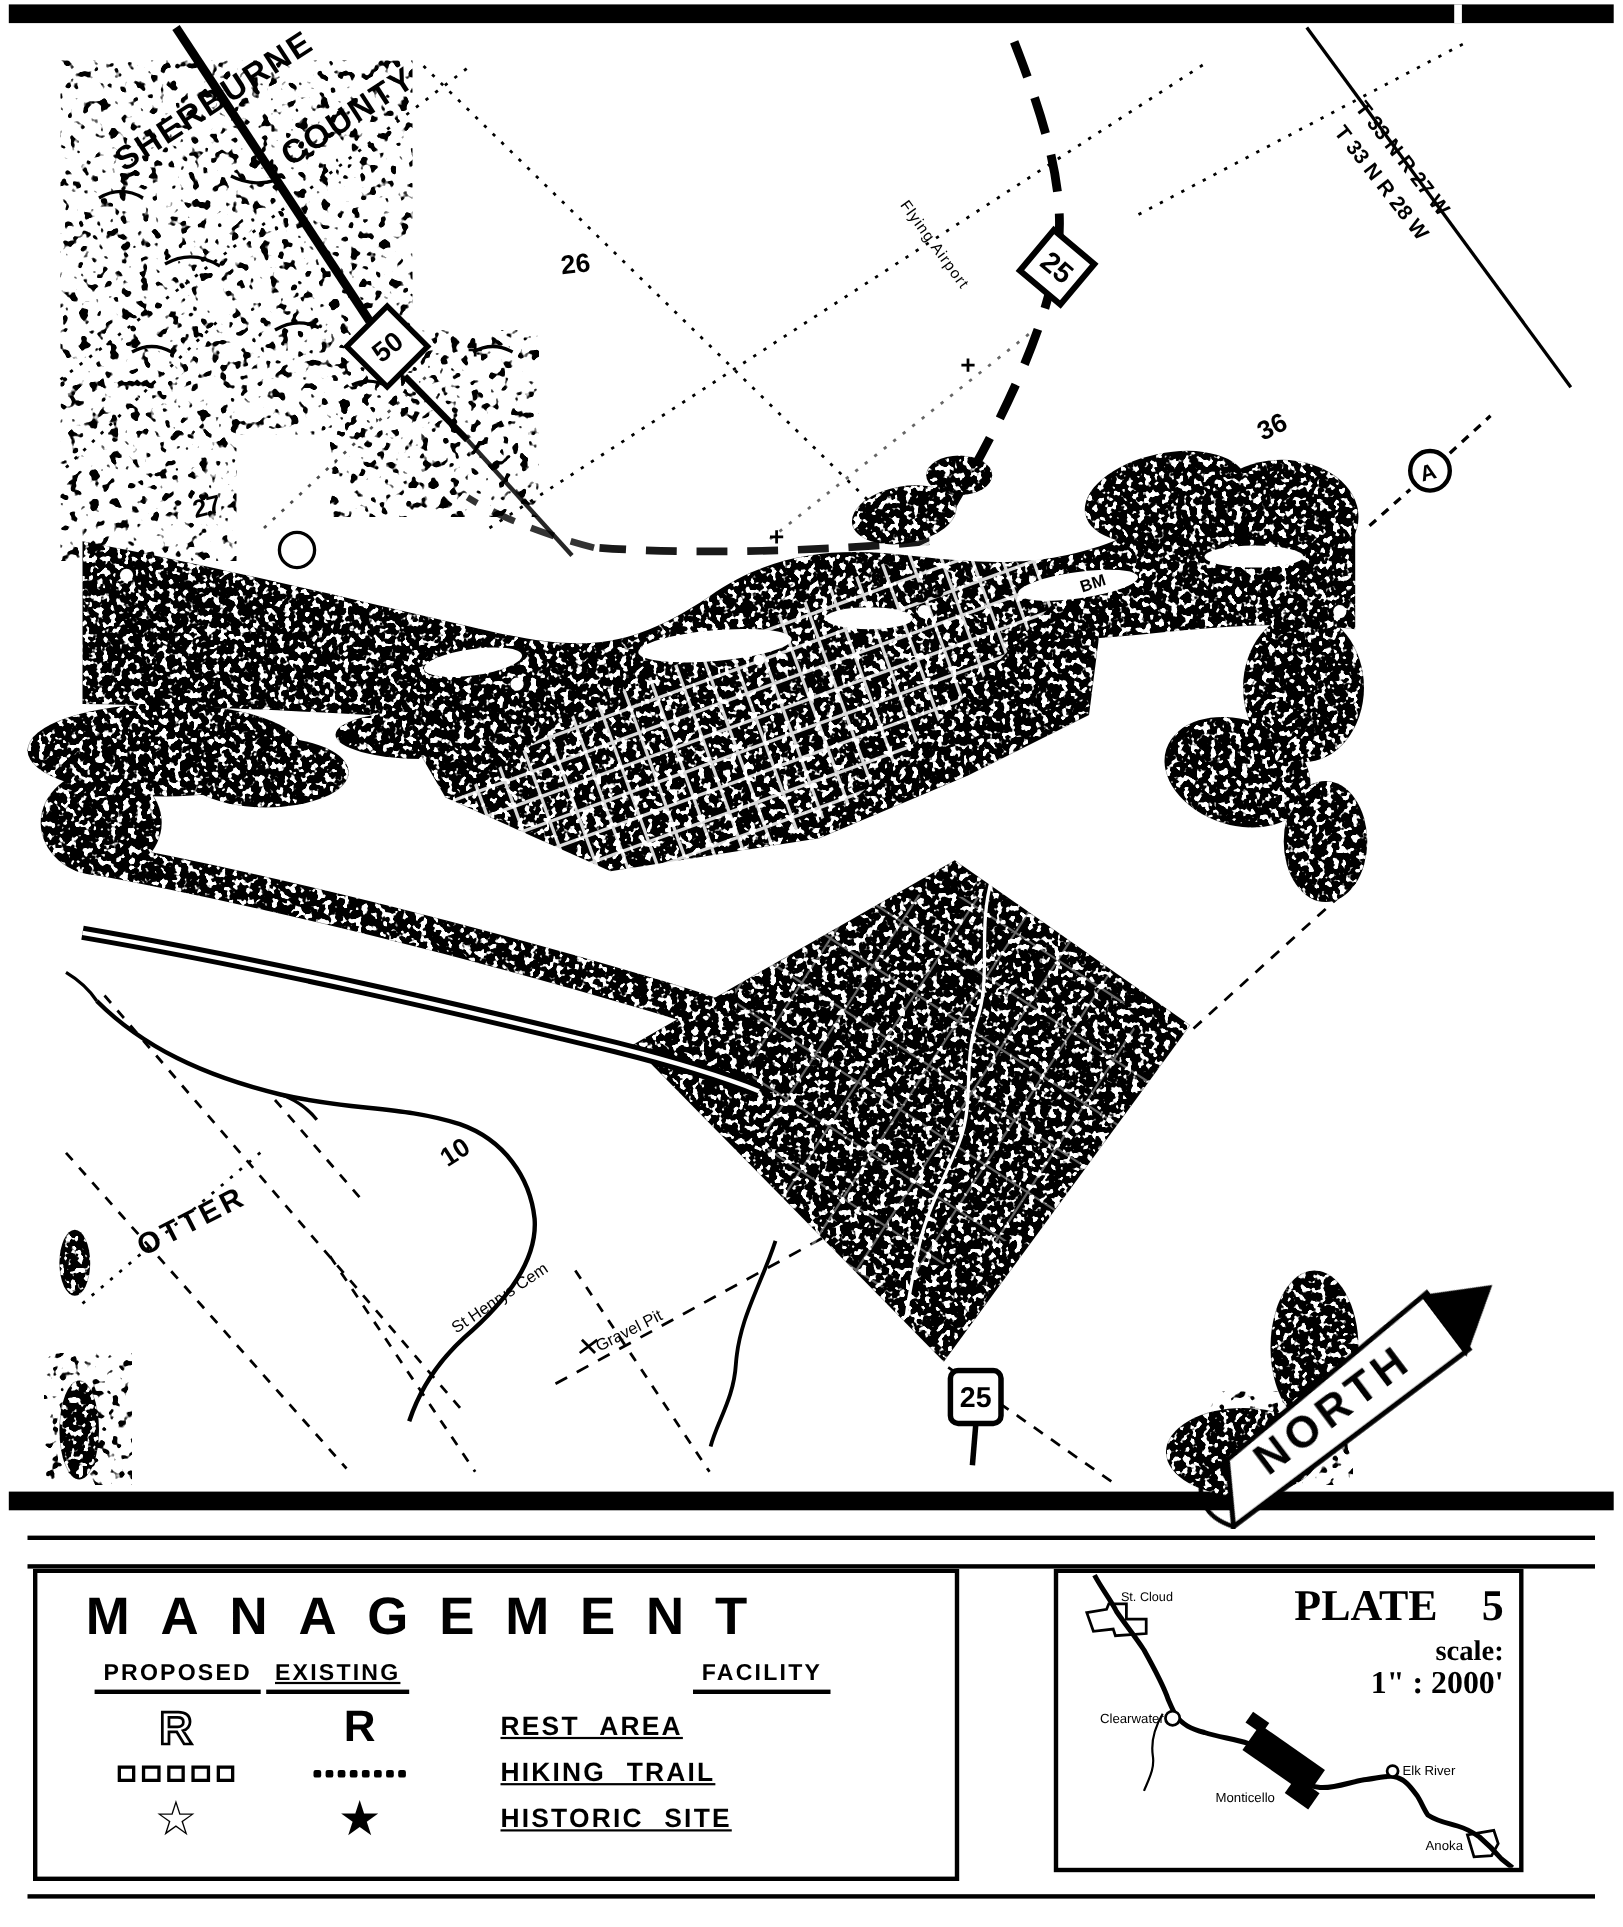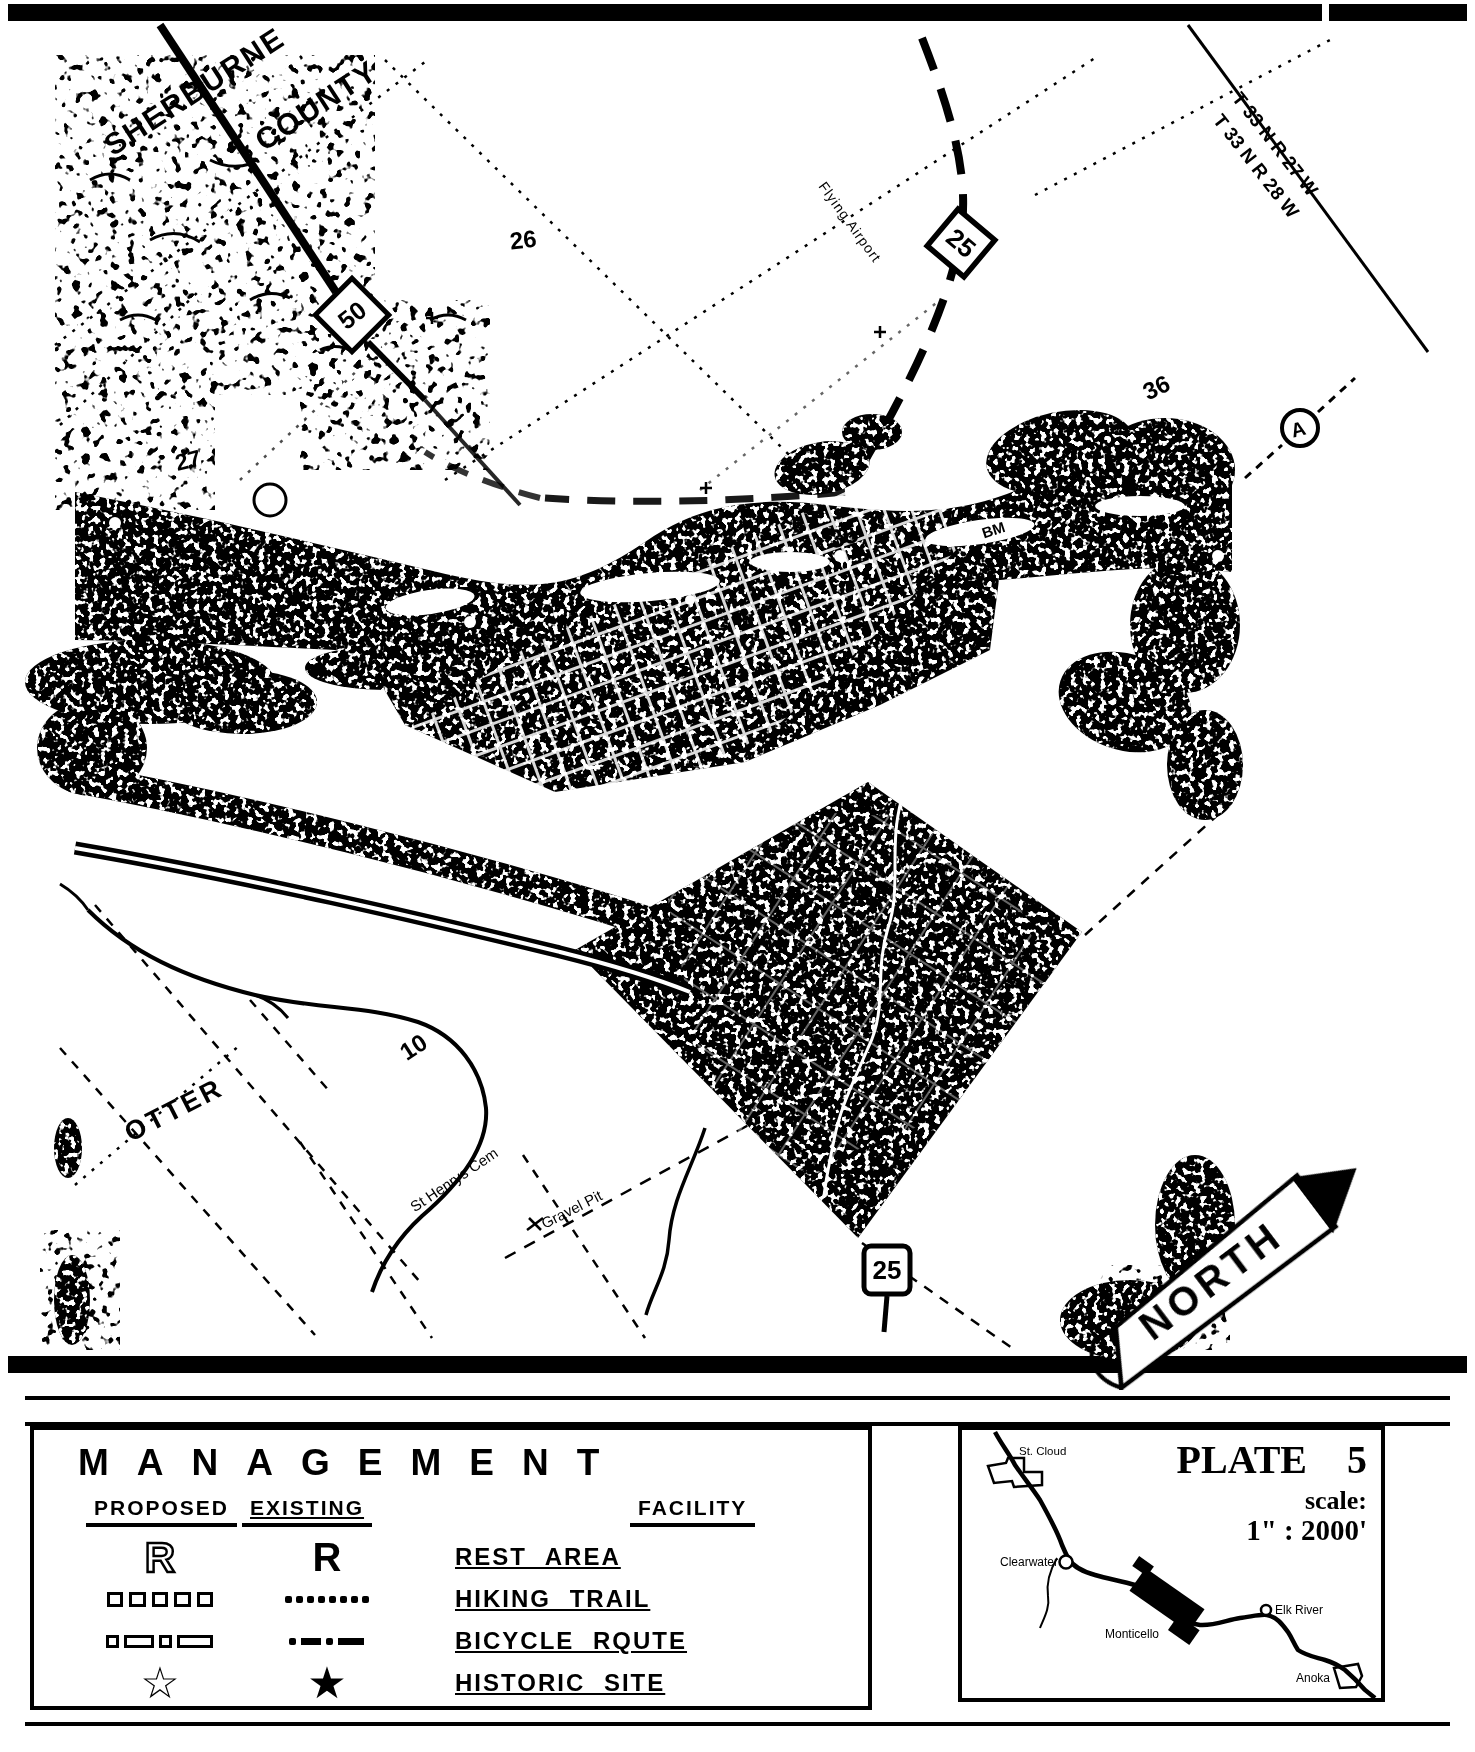--- a/index.html
+++ b/index.html
@@ -7,21 +7,21 @@
         font-family:"Liberation Sans",sans-serif;color:#000;}
   svg text{font-family:"Liberation Sans",sans-serif;}
   .map-svg{position:absolute;left:0;top:0;}
   .rule{position:absolute;left:25px;width:1425px;height:4px;background:#000;}
   .rule-a{top:1396px;}
   .rule-b{top:1422px;}
   .rule-c{top:1722px;}
   
   .legend-box{position:absolute;left:30px;top:1426px;width:842px;height:284px;
               border:4px solid #000;box-sizing:border-box;background:#fff;}
-  .legend-title{margin:12px 0 12px 44px;font-size:37px;font-weight:bold;letter-spacing:28px;white-space:nowrap;}
+  .legend-title{margin:12px 0 12px 44px;font-size:48px;font-weight:bold;letter-spacing:28px;white-space:nowrap;}
   .legend-headers{position:relative;height:40px;margin-top:4px;font-size:21px;font-weight:bold;letter-spacing:2px;}
   .hdr{position:absolute;text-align:right;border-bottom:4px solid #000;padding:0 8px 3px 8px;}
   .hdr-proposed{left:52px;}
   .hdr-existing{left:208px;text-decoration:underline;}
   .hdr-facility{left:560px;margin-left:36px;}
   .legend-row{position:relative;height:42px;}
   .cell{position:absolute;display:flex;align-items:center;justify-content:center;height:42px;}
   .cp{left:70px;width:112px;}
   .ce{left:237px;width:112px;}
   .cf{left:421px;justify-content:flex-start;font-size:24px;font-weight:bold;letter-spacing:2px;word-spacing:10px;white-space:nowrap;text-decoration:underline;}
@@ -338,35 +338,20 @@
           <span class="dot"></span>
           <span class="dot"></span>
         <span class="dot"></span>
           <span class="dot"></span>
           <span class="dot"></span>
           <span class="dot"></span>
       </div>
       <div class="cell cf">HIKING TRAIL</div>
     </div>
 
-    <div class="legend-row">
-      <div class="cell cp">
-        <span class="sq small"></span>
-          <span class="bar-o"></span>
-          <span class="sq small"></span>
-          <span class="bar-o wide"></span>
-      </div>
-      <div class="cell ce">
-        <span class="dot"></span>
-          <span class="dash"></span>
-          <span class="dot"></span>
-          <span class="dash wide"></span>
-      </div>
-      <div class="cell cf">BICYCLE RQUTE</div>
-    </div>
 
     <div class="legend-row">
       <div class="cell cp">
         <span class="star">☆</span>
       </div>
       <div class="cell ce">
         <span class="star">★</span>
       </div>
       <div class="cell cf">HISTORIC SITE</div>
     </div>

